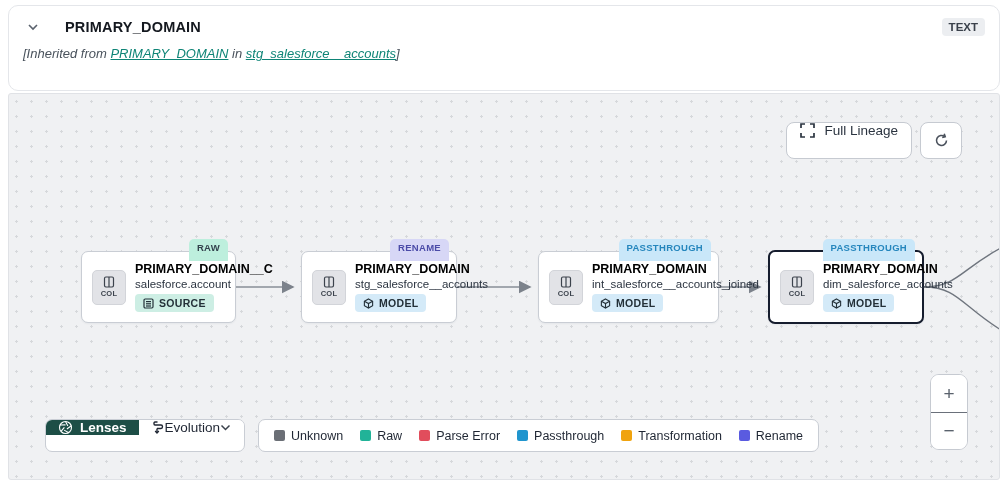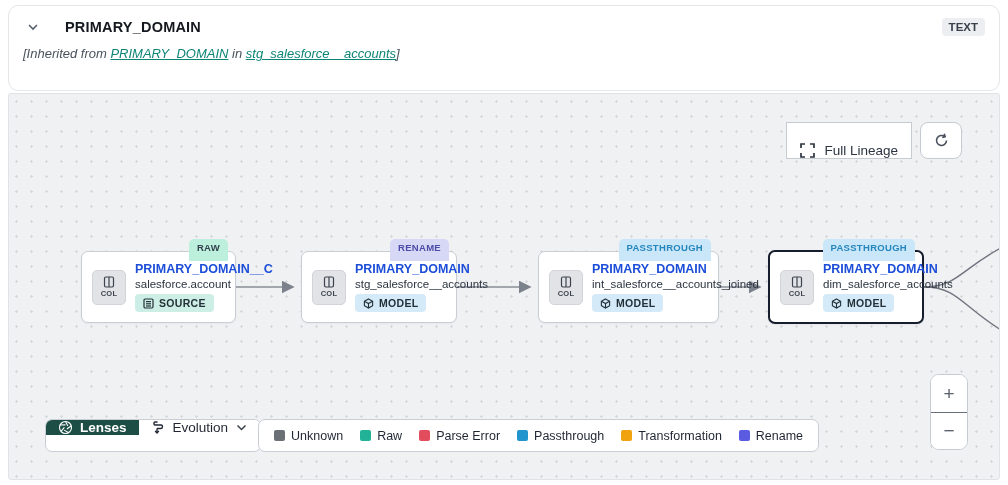--- a/index.html
+++ b/index.html
@@ -37,22 +37,22 @@
     background-color:#f0f1f3;
     background-image: radial-gradient(circle, #d6d8db 1.1px, transparent 1.1px);
     background-size:15px 15px;
     border:1px solid #e0e2e6; border-radius:3px;
   }
   .edges-svg { position:absolute; inset:0; width:100%; height:100%; }
 
   
   .full-lineage-btn {
     position:absolute; right:87px; top:28px; height:37px;
-    display:flex; align-items:flex-end; gap:9px;
-    background:#fff; border:1px solid #c6cad1; border-radius:0;
+    display:flex; align-items:flex-start; gap:9px;
+    background:#fff; border:1px solid #c6cad1; border-radius:8px;
     padding:0 13px; font-size:13.5px; color:#2b3440; cursor:pointer;
     font-family:inherit;
   }
   .refresh-btn {
     position:absolute; right:37px; top:28px; width:42px; height:37px;
     background:#fff; border:1px solid #c6cad1; border-radius:8px;
     display:flex; align-items:center; justify-content:center; cursor:pointer; color:#4a515c;
   }
 
   
@@ -71,21 +71,21 @@
   .tag-raw        { background:#bdefdd; color:#33424d; }
   .tag-rename     { background:#d7d7f6; color:#4b4ba8; }
   .tag-passthrough{ background:#c9e7f9; color:#2586bd; }
   .col-chip {
     width:34px; height:35px; background:#e2e3e7; border:1px solid #d2d4d9; border-radius:5px;
     display:flex; flex-direction:column; align-items:center; justify-content:center; gap:1px;
     color:#3c434d; flex:0 0 auto;
   }
   .col-chip-label { font-size:7.5px; font-weight:bold; letter-spacing:.3px; }
   .node-body { display:flex; flex-direction:column; gap:2px; min-width:0; }
-  .node-title { font-size:12.5px; font-weight:bold; color:#1d4ed8; white-space:nowrap; }
+  .node-title { font-size:12.5px; font-weight:bold; color:#000000; white-space:nowrap; }
   .node-subtitle { font-size:11.5px; color:#2b3440; white-space:nowrap; }
   .node-badge {
     align-self:flex-start; display:flex; align-items:center; gap:5px;
     font-size:10.5px; font-weight:bold; color:#233038; letter-spacing:.3px;
     padding:3px 8px; border-radius:4px; margin-top:2px;
   }
   .badge-source { background:#cdeee4; }
   .badge-model  { background:#d4eaf8; }
 
   
@@ -98,21 +98,21 @@
   .lens-group {
     position:absolute; left:36px; bottom:27px; height:33px;
     display:flex; align-items:flex-start;
     border:1px solid #c9cdd4; border-radius:7px; background:#fff; overflow:hidden;
   }
   .lenses-btn {
     display:flex; align-items:center; gap:7px; background:#1d4e46; color:#fff;
     border:none; padding:0 12px; font-size:13.5px; font-weight:bold; cursor:pointer; font-family:inherit;
   }
   .lens-select {
-    display:flex; align-items:center; gap:8px; background:#fff; color:#1f2633;
+    display:flex; align-items:center; background:#fff; color:#1f2633;
     border:none; padding:0 13px; font-size:13.5px; cursor:pointer; font-family:inherit;
   }
   .legend-box {
     position:absolute; left:249px; bottom:27px; height:33px;
     display:flex; align-items:center; gap:17px;
     background:#fff; border:1px solid #c9cdd4; border-radius:7px; padding:0 15px;
   }
   .legend-item { display:flex; align-items:center; gap:6px; font-size:12.5px; color:#1f2633; }
   .legend-swatch { width:11px; height:11px; border-radius:2px; display:inline-block; }
 

